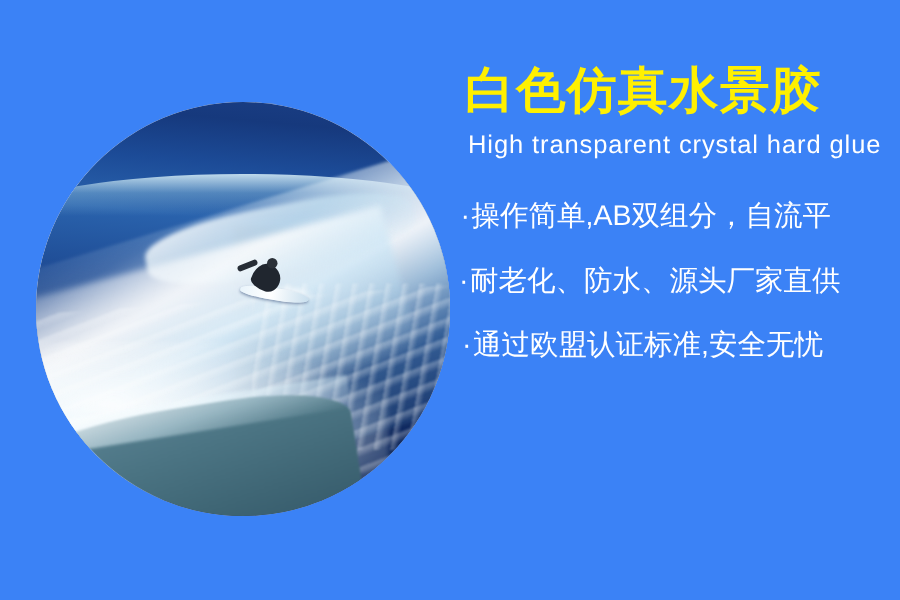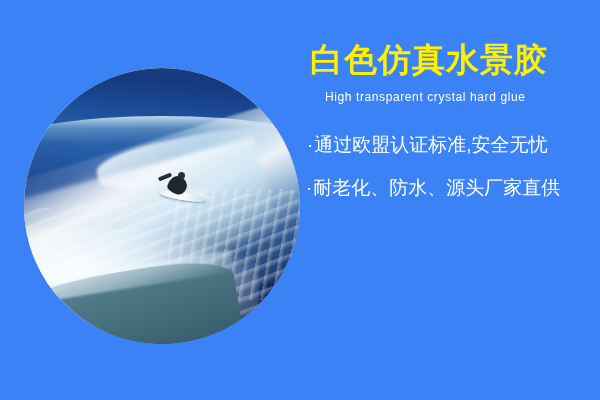--- a/index.html
+++ b/index.html
@@ -305,25 +305,25 @@
     font-size: 33px;
     font-weight: bold;
     line-height: 40px;
     letter-spacing: 1px;
     margin: 0 0 6px 4px;
     white-space: nowrap;
   }
 
   #subhead {
     color: #ffffff;
-    font-size: 12px;
+    font-size: 17px;
     font-weight: normal;
     line-height: 22px;
     letter-spacing: .6px;
-    margin: 0 0 0 19px;
+    margin: 0 0 0 6px;
     white-space: nowrap;
   }
 
   #features {
     list-style: none;
     margin: 26px 0 0 0;
     padding: 0;
   }
   #features li {
     color: #ffffff;
@@ -383,21 +383,24 @@
     </div>
   </div>
 
   <div id="copy">
     <h1 id="headline">白色仿真水景胶</h1>
 
     <p id="subhead">High transparent crystal hard glue</p>
 
     <ul id="features">
       <li>
-        <span class="bullet-dot">·</span><span class="feat-text">通过欧盟认证标准,安全无忧</span>
+        <span class="bullet-dot">·</span><span class="feat-text">操作简单,AB双组分，自流平</span>
       </li>
       <li>
         <span class="bullet-dot">·</span><span class="feat-text">耐老化、防水、源头厂家直供</span>
       </li>
+      <li>
+        <span class="bullet-dot">·</span><span class="feat-text">通过欧盟认证标准,安全无忧</span>
+      </li>
     </ul>
   </div>
 
 </div>
 
 </body></html>

